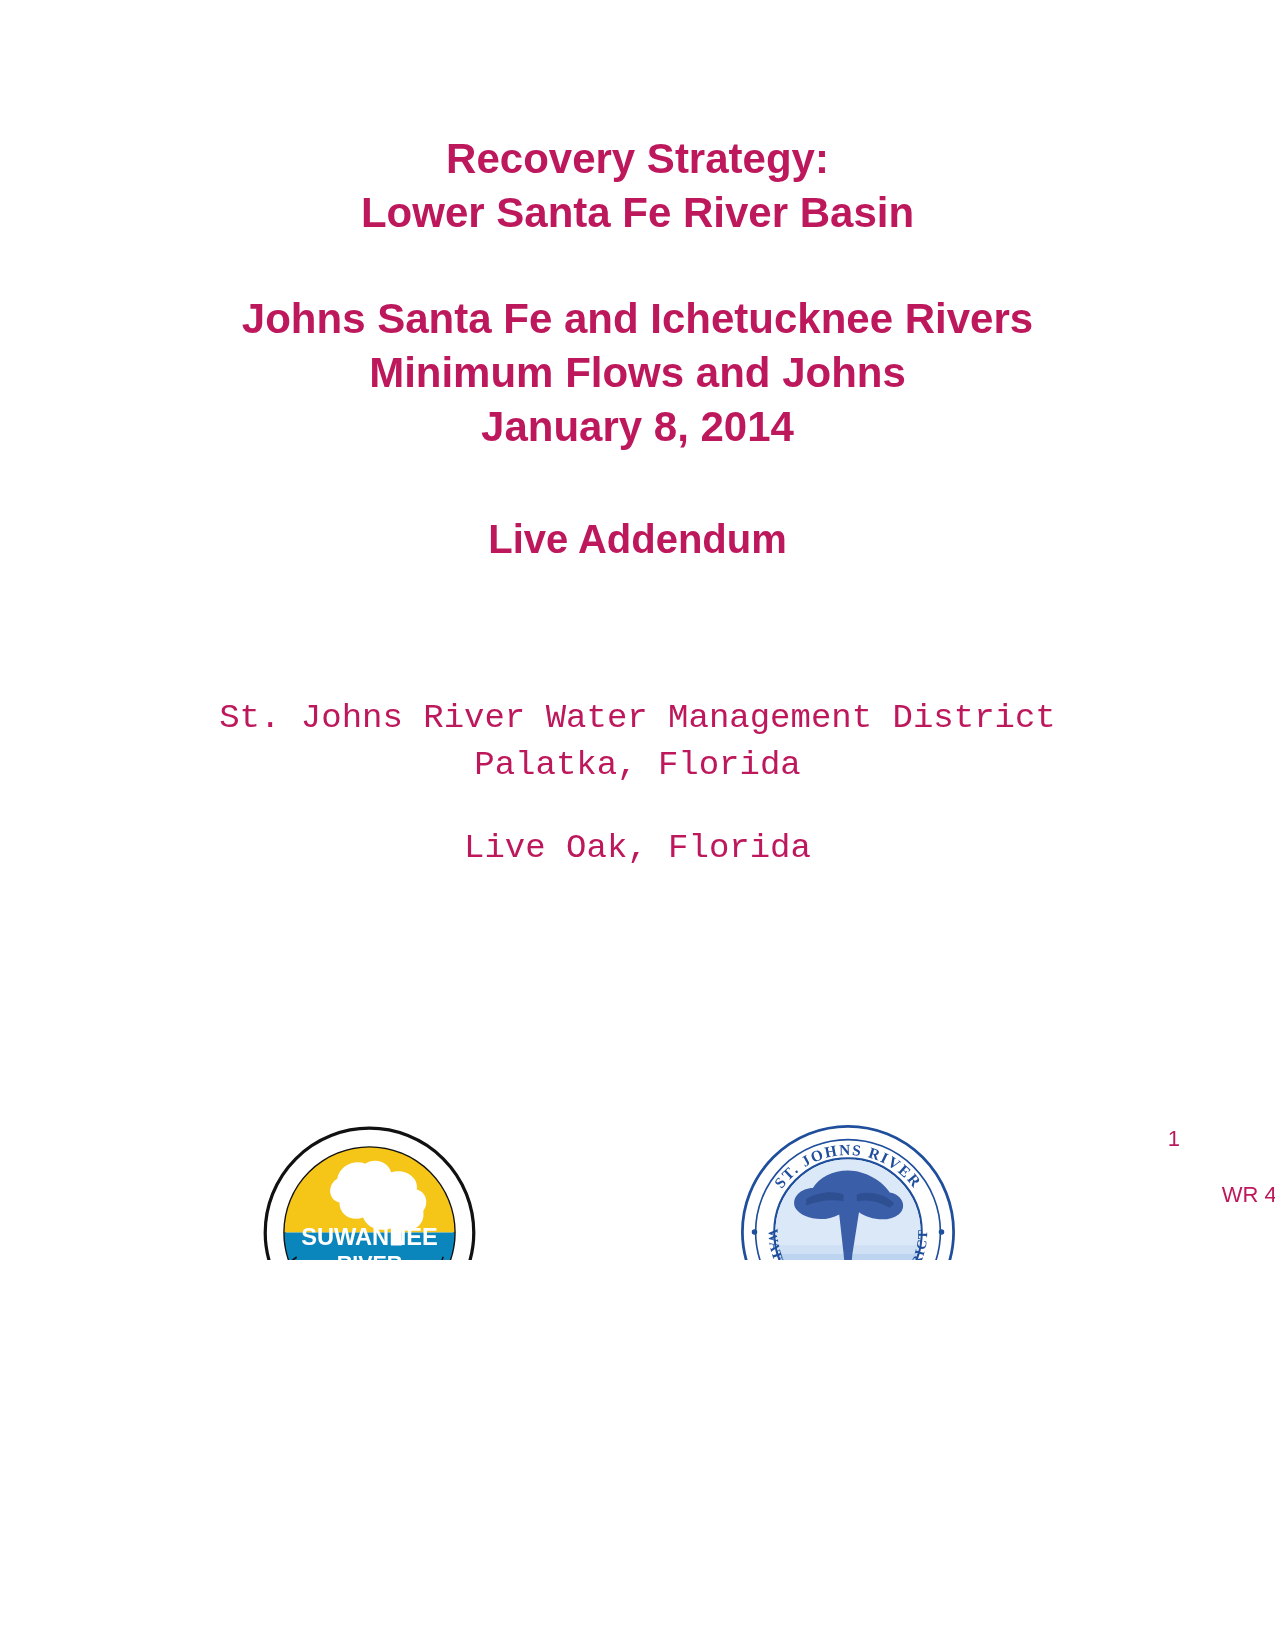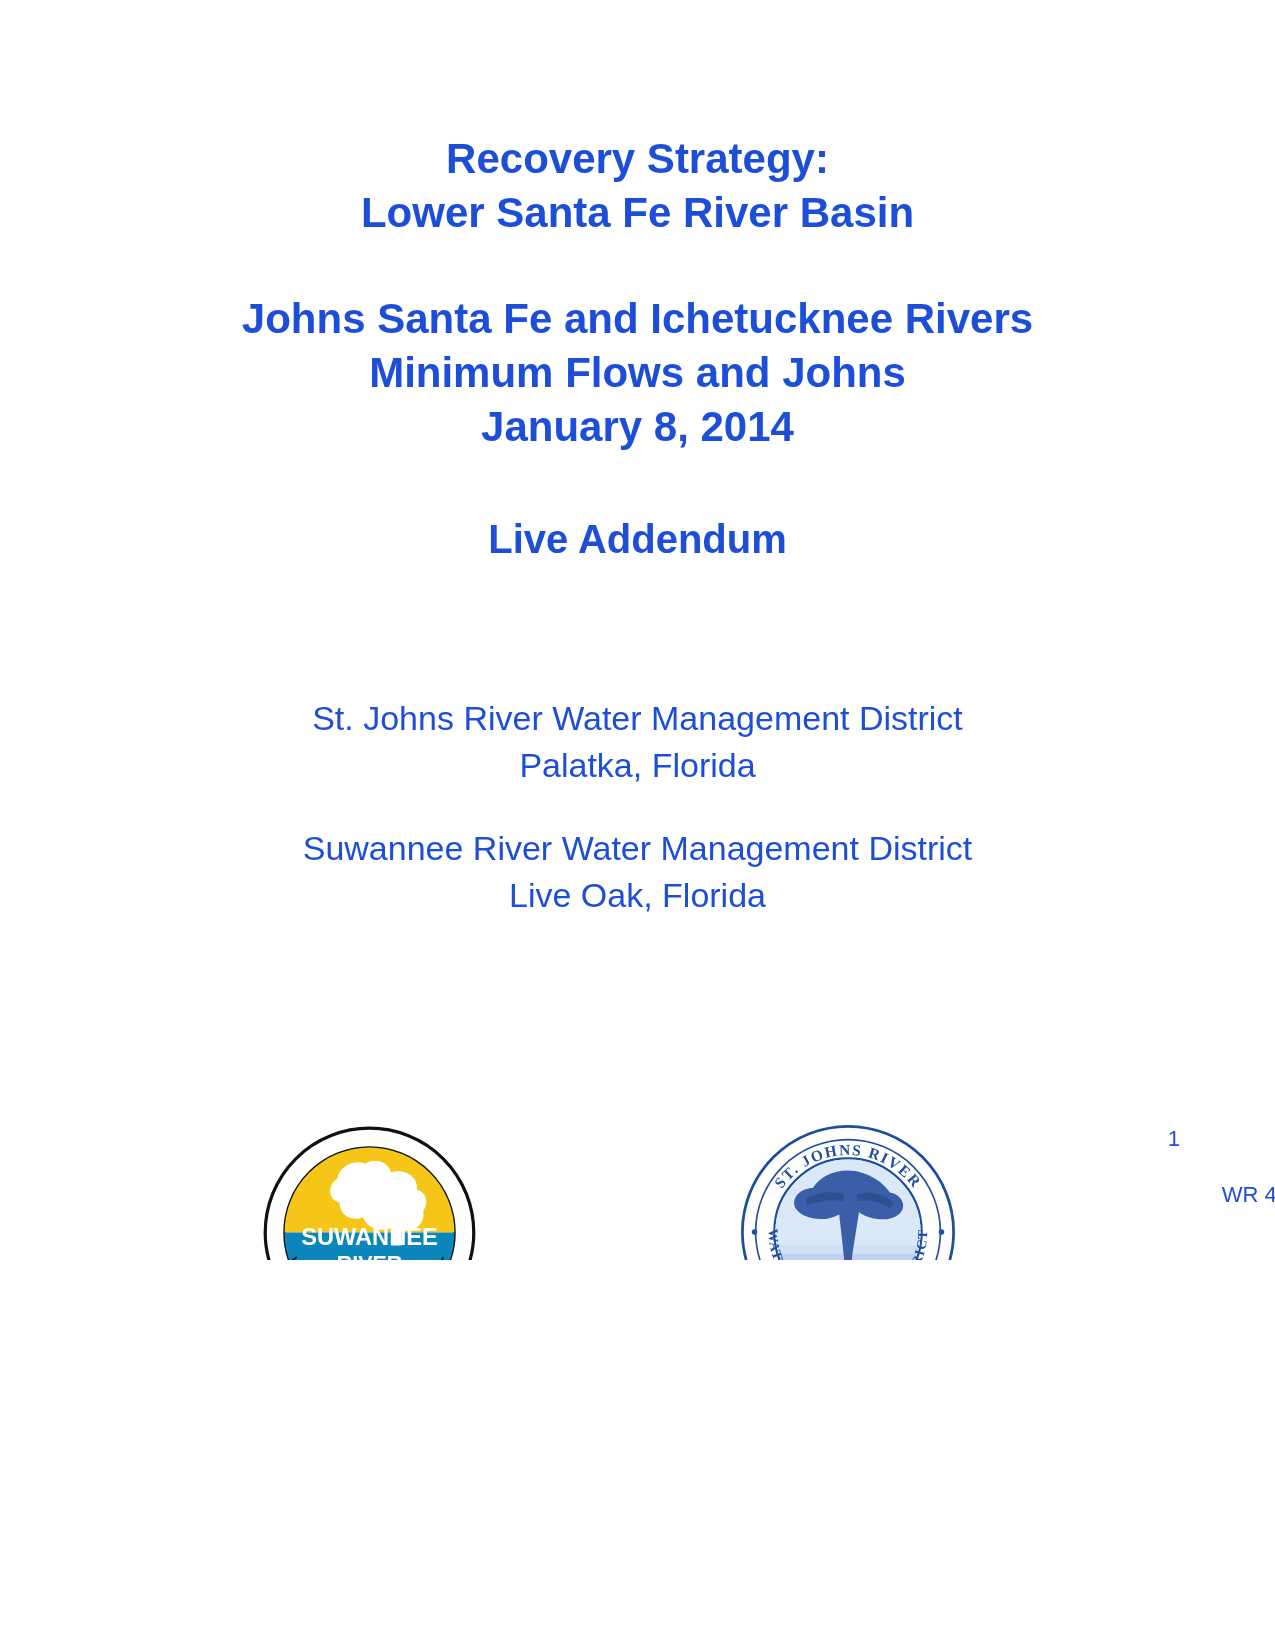--- a/index.html
+++ b/index.html
@@ -6,21 +6,21 @@
     margin: 0;
     padding: 0;
     background: #ffffff;
   }
   .page {
     position: relative;
     width: 1275px;
     height: 1260px;
     background: #ffffff;
     font-family: "Liberation Sans", sans-serif;
-    color: #1d4ed8;
+    color: #be185d;
     overflow: hidden;
     box-sizing: border-box;
   }
 
   .title-block {
     position: absolute;
     top: 132px;
     left: 0;
     width: 1275px;
     text-align: center;
@@ -42,20 +42,21 @@
     font-size: 40px;
     line-height: 50px;
   }
 
   .org-block {
     position: absolute;
     top: 695px;
     left: 0;
     width: 1275px;
     text-align: center;
+    font-family: Liberation Mono, monospace;
   }
   .org-line {
     font-size: 34px;
     line-height: 47px;
     font-weight: normal;
   }
   .org-gap { height: 36px; }
 
   .date-line {
     font-size: 34px;
@@ -106,21 +107,20 @@
     <div class="title-line">Minimum Flows and Johns</div>
     <div class="title-line">January 8, 2014</div>
     <div class="gap-lg"></div>
     <div class="addendum">Live Addendum</div>
   </div>
 
   <div class="org-block">
     <div class="org-line">St. Johns River Water Management District</div>
     <div class="org-line">Palatka, Florida</div>
     <div class="org-gap"></div>
-    <div class="org-line">Suwannee River Water Management District</div>
     <div class="org-line">Live Oak, Florida</div>
     <div class="org-gap"></div>
   </div>
 
   <div class="logo-srwmd">
     <svg viewBox="0 0 200 200" width="215" height="215" aria-hidden="true">
       <defs>
         <path id="srArcBottom" d="M 20,100 A 80,80 0 0 0 180,100" fill="none"></path>
       </defs>
       <circle cx="100" cy="100" r="97" fill="#ffffff" stroke="#111111" stroke-width="3"></circle>

